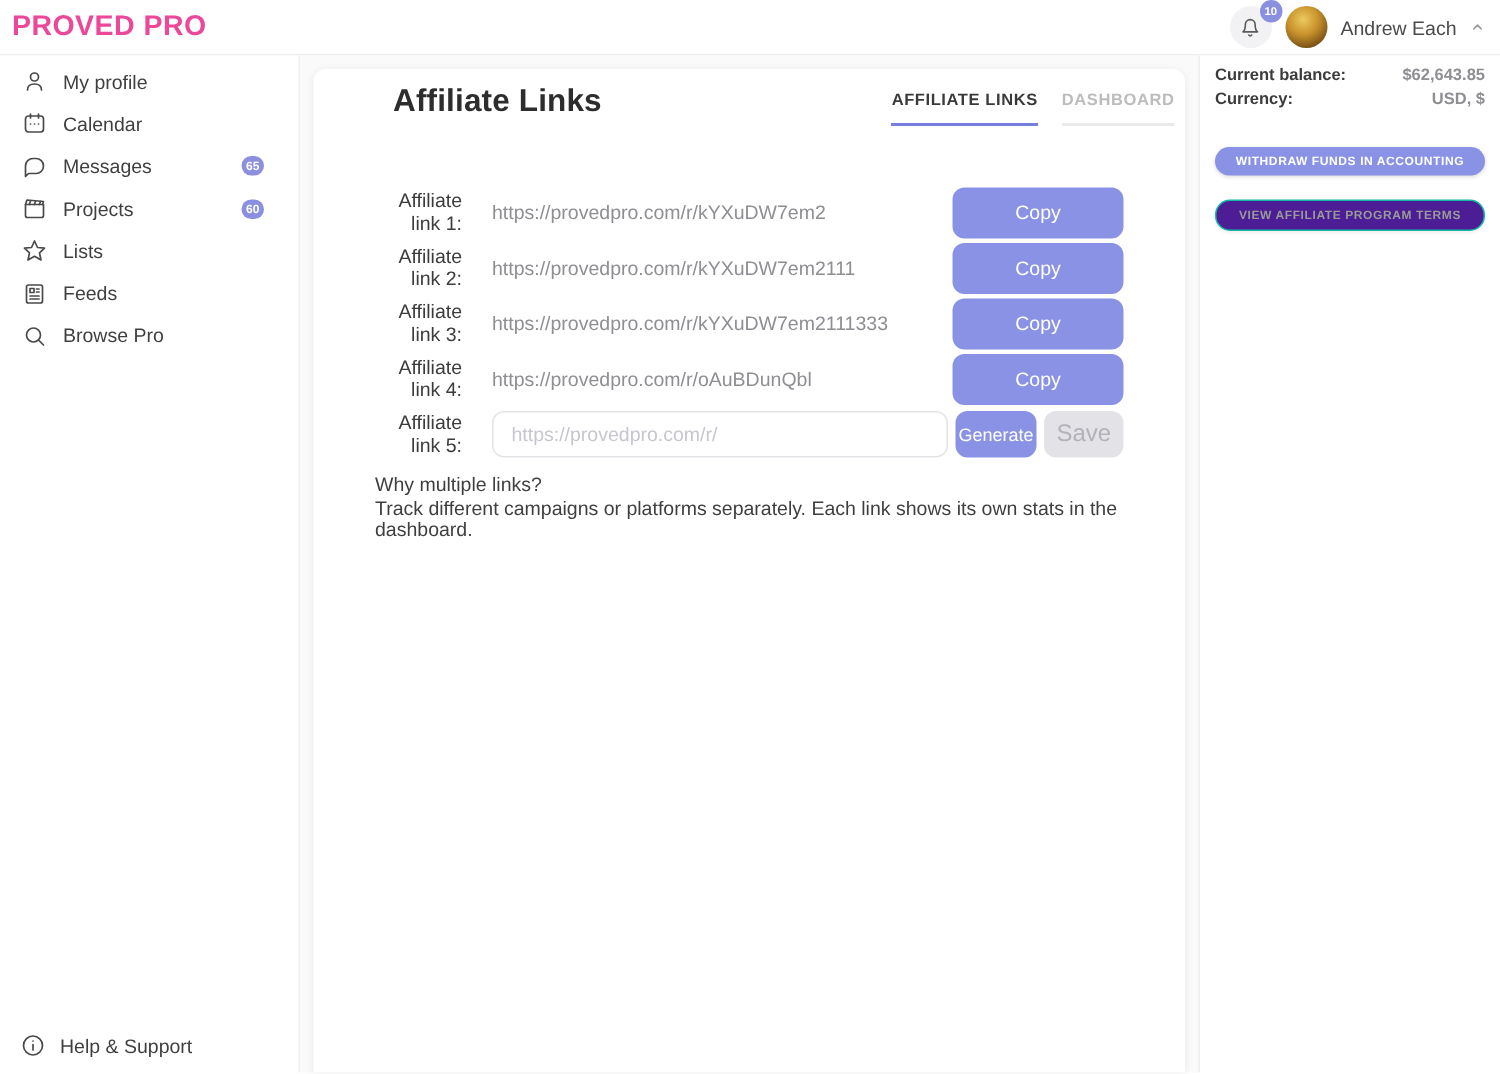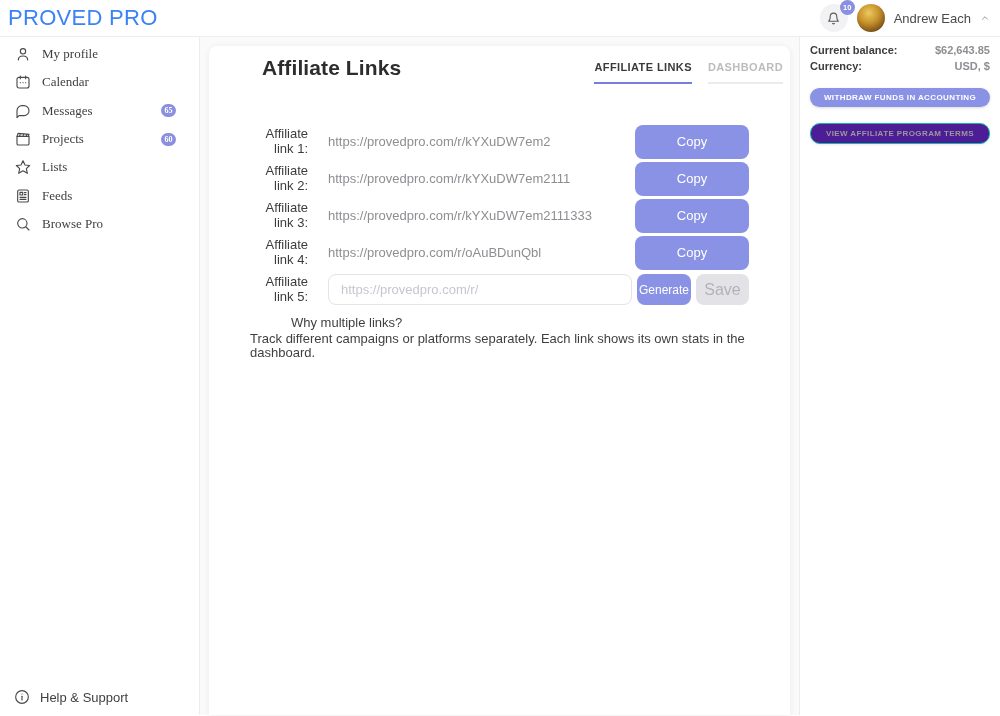--- a/index.html
+++ b/index.html
@@ -14,24 +14,24 @@
   
   .topbar {
     height: 37px;
     display: flex;
     align-items: center;
     padding: 0 10px 0 8px;
     border-bottom: 1px solid #ededed;
     background: #fff;
   }
   .logo {
-    font-size: 22px;
-    font-weight: 400;
+    font-size: 19px;
+    font-weight: 700;
     letter-spacing: 0.3px;
-    color: #3b82f6;
+    color: #ec4899;
   }
   .topbar-right {
     margin-left: auto;
     display: flex;
     align-items: center;
     gap: 9px;
   }
   .bell-wrap { position: relative; width: 28px; height: 28px; }
   .bell-circle {
     width: 28px; height: 28px; border-radius: 50%;
@@ -67,21 +67,20 @@
     display: flex; flex-direction: column;
     padding-top: 3px;
   }
   .nav-item {
     height: 28.3px;
     display: flex; align-items: center;
     padding: 0 23px 0 14px;
     gap: 11px;
     font-size: 13px; color: #3f3f3f;
     cursor: pointer;
-    font-family: Liberation Serif, serif;
   }
   .nav-item .ic { width: 17px; height: 17px; color: #4a4a4a; display: flex; align-items: center; justify-content: center; flex: 0 0 auto; }
   .nav-badge {
     margin-left: auto;
     min-width: 15px; height: 13px; border-radius: 7px;
     background: #8a8fe0; color: #fff;
     font-size: 8px; font-weight: 700;
     display: flex; align-items: center; justify-content: center;
     padding: 0 3px;
   }
@@ -176,21 +175,21 @@
   }
   .save-btn {
     margin-left: 5px;
     width: 54px; height: 31px;
     border: none; border-radius: 8px;
     background: #e3e3e7; color: #b2b2b8;
     font-size: 16px; font-family: "Liberation Sans", sans-serif;
     cursor: pointer;
   }
   .note { margin: 8px 34px 0 34px; font-size: 13px; color: #3f3f3f; line-height: 1.12; }
-  .note .note-title { margin-bottom: 1px; margin-left: 41px; }
+  .note .note-title { margin-bottom: 1px; }
 
   
   .right-panel {
     width: 201px; flex: 0 0 201px;
     border-left: 1px solid #ededed;
     background: #fff;
     padding: 7px 10px 0 10px;
   }
   .panel-row {
     display: flex; justify-content: space-between; align-items: baseline;
@@ -202,21 +201,21 @@
   .panel-value { color: #8e8e93; }
   .panel-btn {
     width: 100%;
     display: flex; align-items: center; justify-content: center;
     border-radius: 10px;
     font-size: 8px; font-weight: 700; letter-spacing: 0.4px;
     font-family: "Liberation Sans", sans-serif;
     cursor: pointer;
   }
   .panel-btn.primary {
-    margin-top: 12px;
+    margin-top: 22px;
     height: 19px;
     background: #8a92e5; color: #fff;
     border: none;
     box-shadow: 0 1px 3px rgba(0,0,0,0.15);
   }
   .panel-btn.secondary {
     margin-top: 16px;
     height: 21px;
     background: #4c1d95; color: #9a9a9a;
     border: 1px solid #14b8a6;

